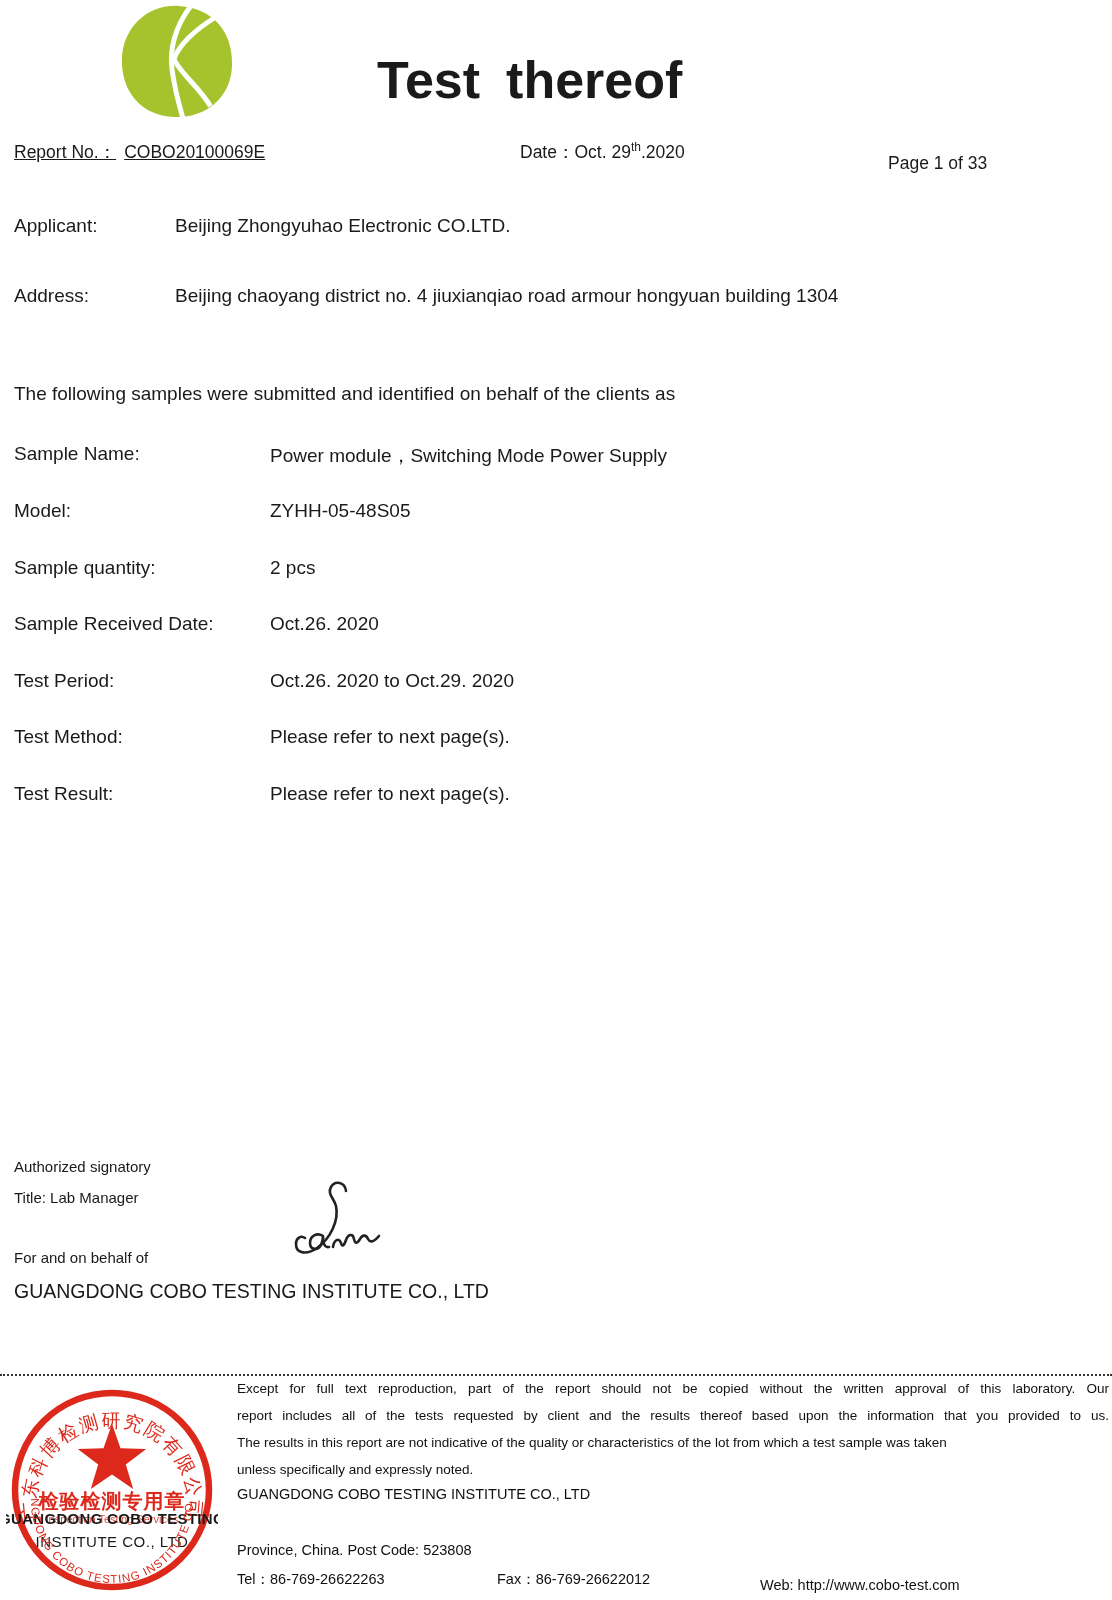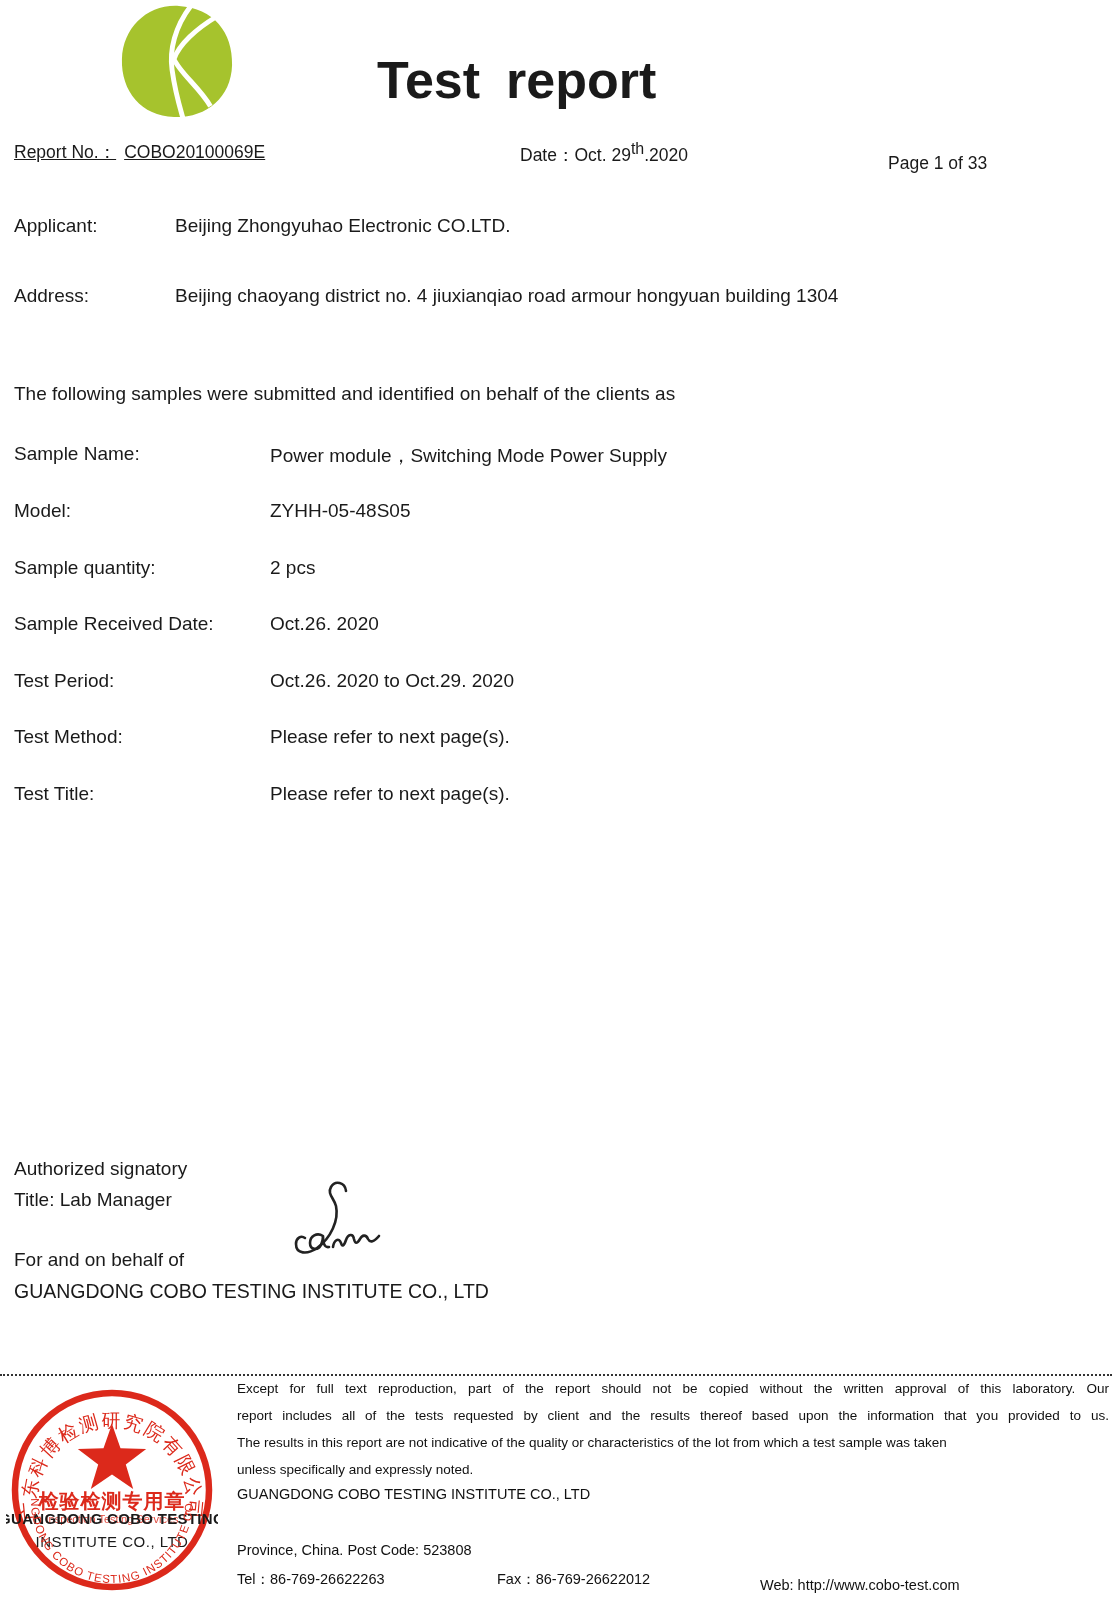--- a/index.html
+++ b/index.html
@@ -7,47 +7,47 @@
     position:relative;width:1112px;height:1600px;background:#ffffff;
     margin:0 auto;overflow:hidden;
     font-family:"Liberation Sans","DejaVu Sans",sans-serif;color:#1a1a1a;
   }
   .abs{position:absolute;}
   .doc-title{top:50px;left:377px;font-size:52px;font-weight:700;letter-spacing:0px;white-space:nowrap;}
   .doc-title .w2{margin-left:26px;}
   .hdr-row{top:140px;font-size:17.5px;white-space:nowrap;}
   .lbl{font-size:19px;white-space:nowrap;}
   .val{font-size:19px;white-space:nowrap;}
-  .sig{font-size:19px;white-space:nowrap;}
+  .sig{font-size:15px;white-space:nowrap;}
   .dotline{top:1374px;left:0;width:1112px;border-top:2px dotted #333;height:0;}
   .foot{font-size:13.5px;color:#111;white-space:nowrap;}
   .foot-j{width:872px;text-align:justify;text-align-last:justify;white-space:normal;}
   .foot2{font-size:14.5px;color:#111;white-space:nowrap;}
   svg text{font-family:"Liberation Sans","DejaVu Sans",sans-serif;}
 </style>
 </head>
 <body>
 
 <div class="page">
 
   <svg class="abs" style="top:3px;left:118px;" width="118" height="118" viewBox="0 0 120 120">
     <path d="M62,3 C97,5 117,30 116,63 C115,97 89,117 57,116 C24,115 3,90 4,57 C5,25 30,1 62,3 Z" fill="#a6c32d"></path>
     <path d="M74,3 C58,24 52,48 55,68 C58,90 62,103 66,117" fill="none" stroke="#ffffff" stroke-width="5"></path>
     <path d="M100,14 C80,26 62,42 57,57 C62,70 84,87 94,105" fill="none" stroke="#ffffff" stroke-width="5"></path>
   </svg>
 
   <div class="abs doc-title">
-    <span>Test</span><span class="w2">report</span>
+    <span>Test</span><span class="w2">thereof</span>
   </div>
 
   <div class="abs hdr-row" style="left:14px;text-decoration:underline;">
     <span>Report No.：</span><span style="margin-left:8px;">COBO20100069E</span>
   </div>
   <div class="abs hdr-row" style="left:520px;">
-    <span>Date：</span><span>Oct. 29</span><sup style="font-size:16px;">th</sup><span>.2020</span>
+    <span>Date：</span><span>Oct. 29</span><sup style="font-size:12px;">th</sup><span>.2020</span>
   </div>
   <div class="abs hdr-row" style="left:888px;margin-top:13px;">Page 1 of 33</div>
 
   <div class="abs lbl" style="top:215px;left:14px;">Applicant:</div>
   <div class="abs val" style="top:215px;left:175px;">Beijing Zhongyuhao Electronic CO.LTD.</div>
   <div class="abs lbl" style="top:285px;left:14px;">Address:</div>
   <div class="abs val" style="top:285px;left:175px;">Beijing chaoyang district no. 4 jiuxianqiao road armour hongyuan building 1304</div>
 
   <div class="abs lbl" style="top:383px;left:14px;">The following samples were submitted and identified on behalf of the clients as</div>
 
@@ -62,21 +62,21 @@
 
   <div class="abs lbl" style="top:613px;left:14px;">Sample Received Date:</div>
   <div class="abs val" style="top:613px;left:270px;">Oct.26. 2020</div>
 
   <div class="abs lbl" style="top:670px;left:14px;">Test Period:</div>
   <div class="abs val" style="top:670px;left:270px;">Oct.26. 2020 to Oct.29. 2020</div>
 
   <div class="abs lbl" style="top:726px;left:14px;">Test Method:</div>
   <div class="abs val" style="top:726px;left:270px;">Please refer to next page(s).</div>
 
-  <div class="abs lbl" style="top:783px;left:14px;">Test Title:</div>
+  <div class="abs lbl" style="top:783px;left:14px;">Test Result:</div>
   <div class="abs val" style="top:783px;left:270px;">Please refer to next page(s).</div>
 
   <div class="abs sig" style="top:1158px;left:14px;">Authorized signatory</div>
   <div class="abs sig" style="top:1189px;left:14px;">Title: Lab Manager</div>
 
   <svg class="abs" style="top:1178px;left:283px;" width="120" height="80" viewBox="0 0 120 80">
     <g fill="none" stroke="#222" stroke-width="2.6" stroke-linecap="round">
       <path d="M63,13 C62,4 52,2 48,9 C44,16 51,20 53,28 C56,42 48,60 34,70 C24,77 13,76 13,66 C13,60 18,57 22,60"></path>
       <path d="M40,58 C34,54 27,58 27,65 C27,72 35,73 38,67 C40,63 40,59 40,58 C40,64 41,70 46,69"></path>
       <path d="M50,69 C51,62 56,59 58,65 C59,69 61,68 63,62 C65,56 70,55 71,61 C72,66 74,66 77,61 C79,57 83,56 85,61 C87,65 91,64 96,58"></path>

